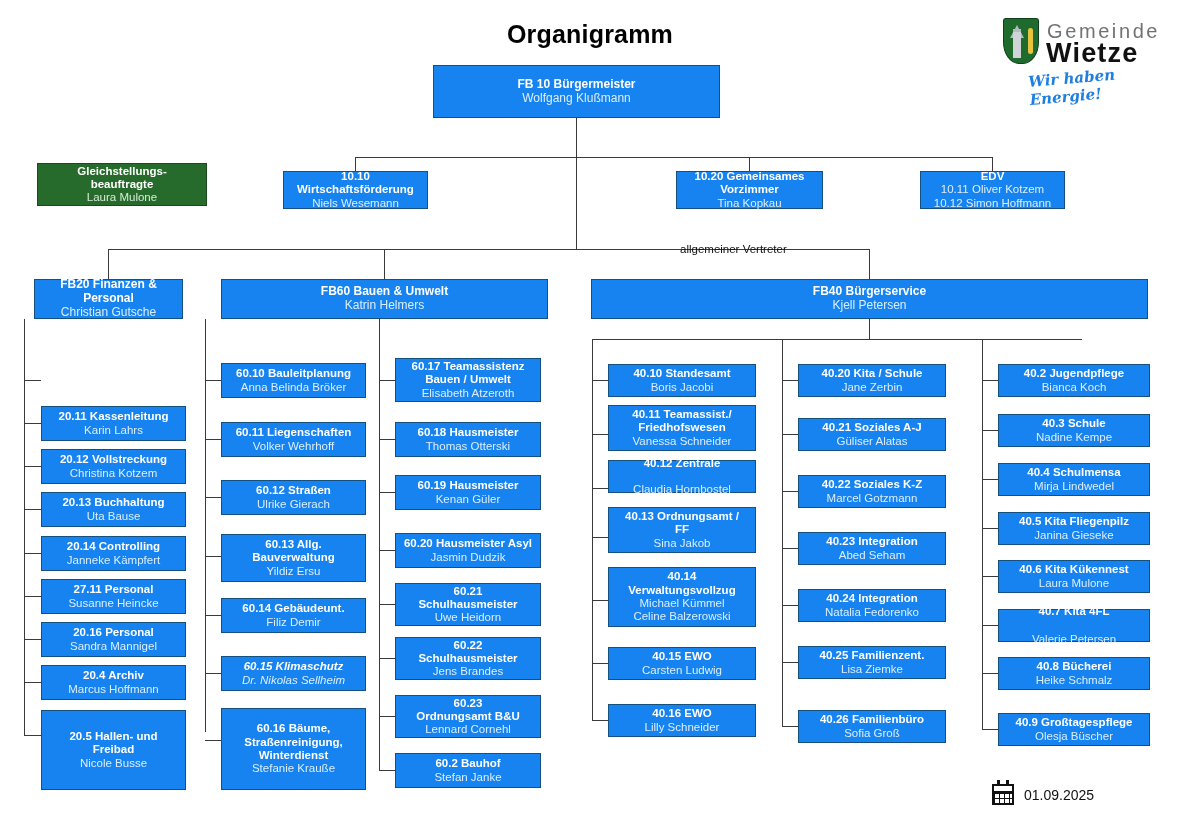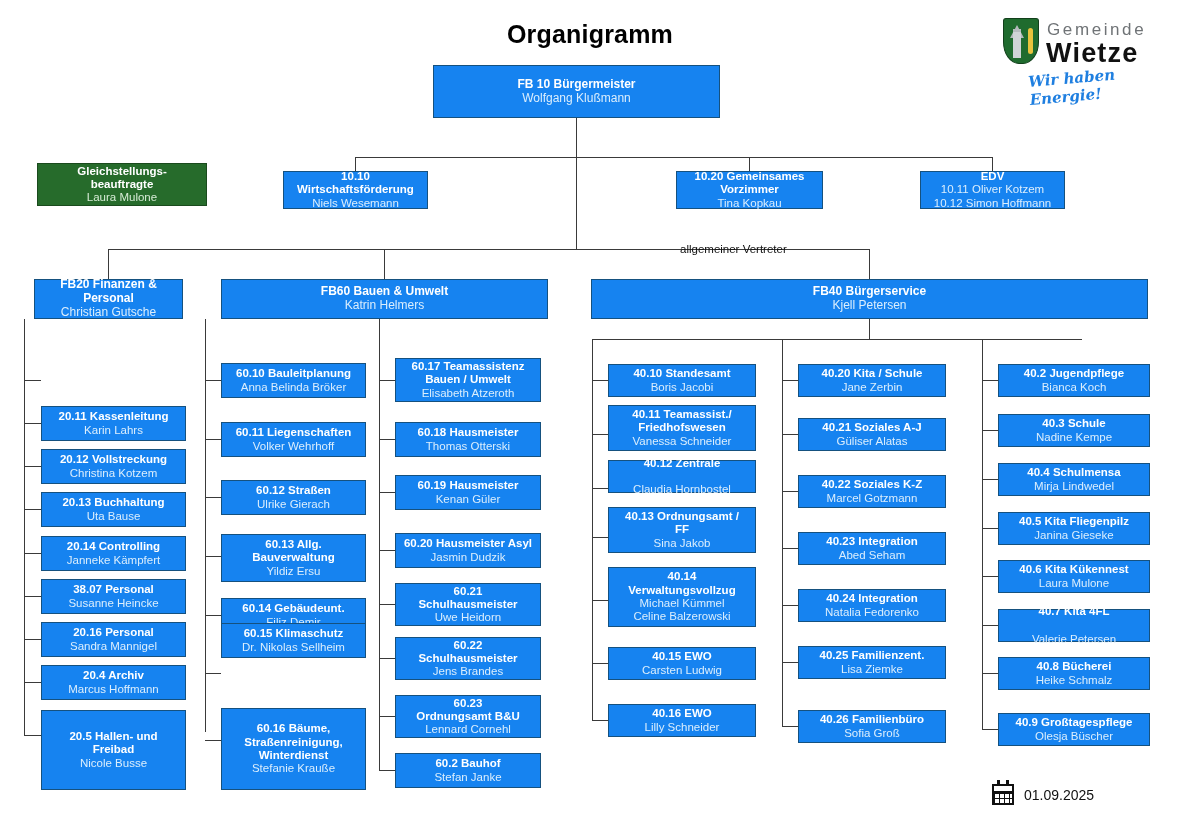--- a/index.html
+++ b/index.html
@@ -66,21 +66,21 @@
   #logo .crest .wheat {
     position: absolute;
     right: 5px; top: 9px;
     width: 5px; height: 26px;
     background: #e8c33d;
     border-radius: 3px;
   }
   #logo .brand-top {
     position: absolute;
     left: 44px; top: 2px;
-    font-size: 17px;
+    font-size: 20px;
     letter-spacing: 2.6px;
     color: #6f7376;
   }
   #logo .brand-main {
     position: absolute;
     left: 43px; top: 20px;
     font-size: 27px;
     font-weight: bold;
     letter-spacing: 1.2px;
     color: #111;
@@ -335,21 +335,21 @@
   </div>
   <div class="node leaf" style="left:41px; top:492px; width:145px; height:35px;">
     <div class="t">20.13 Buchhaltung</div>
     <div class="s">Uta Bause</div>
   </div>
   <div class="node leaf" style="left:41px; top:536px; width:145px; height:35px;">
     <div class="t">20.14 Controlling</div>
     <div class="s">Janneke Kämpfert</div>
   </div>
   <div class="node leaf" style="left:41px; top:579px; width:145px; height:35px;">
-    <div class="t">38.07 Personal</div>
+    <div class="t">27.11 Personal</div>
     <div class="s">Susanne Heincke</div>
   </div>
   <div class="node leaf" style="left:41px; top:622px; width:145px; height:35px;">
     <div class="t">20.16 Personal</div>
     <div class="s">Sandra Mannigel</div>
   </div>
   <div class="node leaf" style="left:41px; top:665px; width:145px; height:35px;">
     <div class="t">20.4 Archiv</div>
     <div class="s">Marcus Hoffmann</div>
   </div>
@@ -373,21 +373,21 @@
   </div>
   <div class="node leaf" style="left:221px; top:534px; width:145px; height:48px;">
     <div class="t">60.13 Allg.</div>
     <div class="t">Bauverwaltung</div>
     <div class="s">Yildiz Ersu</div>
   </div>
   <div class="node leaf" style="left:221px; top:598px; width:145px; height:35px;">
     <div class="t">60.14 Gebäudeunt.</div>
     <div class="s">Filiz Demir</div>
   </div>
-  <div class="node leaf" style="left:221px; top:623px; width:145px; height:35px;">
+  <div class="node leaf" style="left:221px; top:656px; width:145px; height:35px;font-style:italic;">
     <div class="t">60.15 Klimaschutz</div>
     <div class="s">Dr. Nikolas Sellheim</div>
   </div>
   <div class="node leaf" style="left:221px; top:708px; width:145px; height:82px;">
     <div class="t">60.16 Bäume,</div>
     <div class="t">Straßenreinigung,</div>
     <div class="t">Winterdienst</div>
     <div class="s">Stefanie Krauße</div>
   </div>
 

